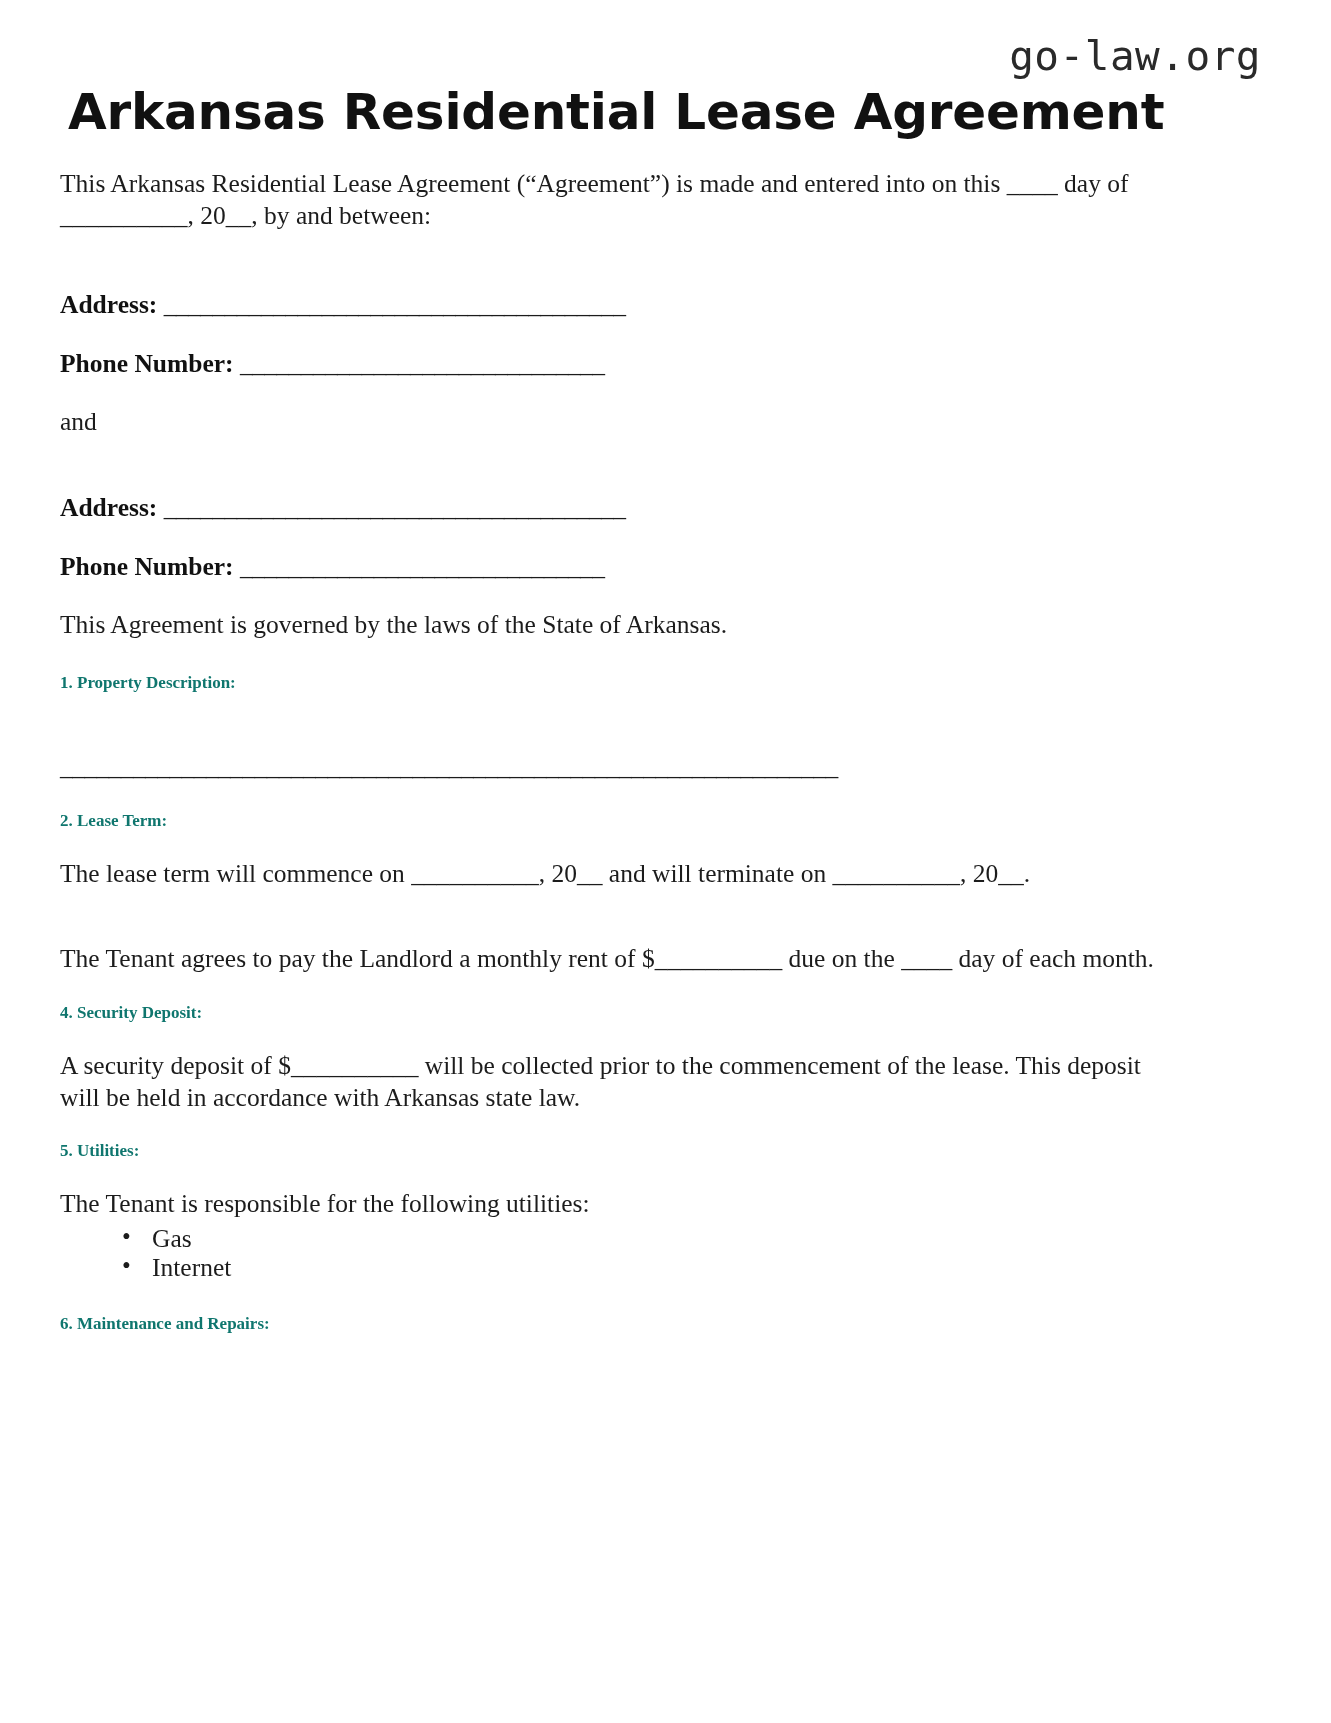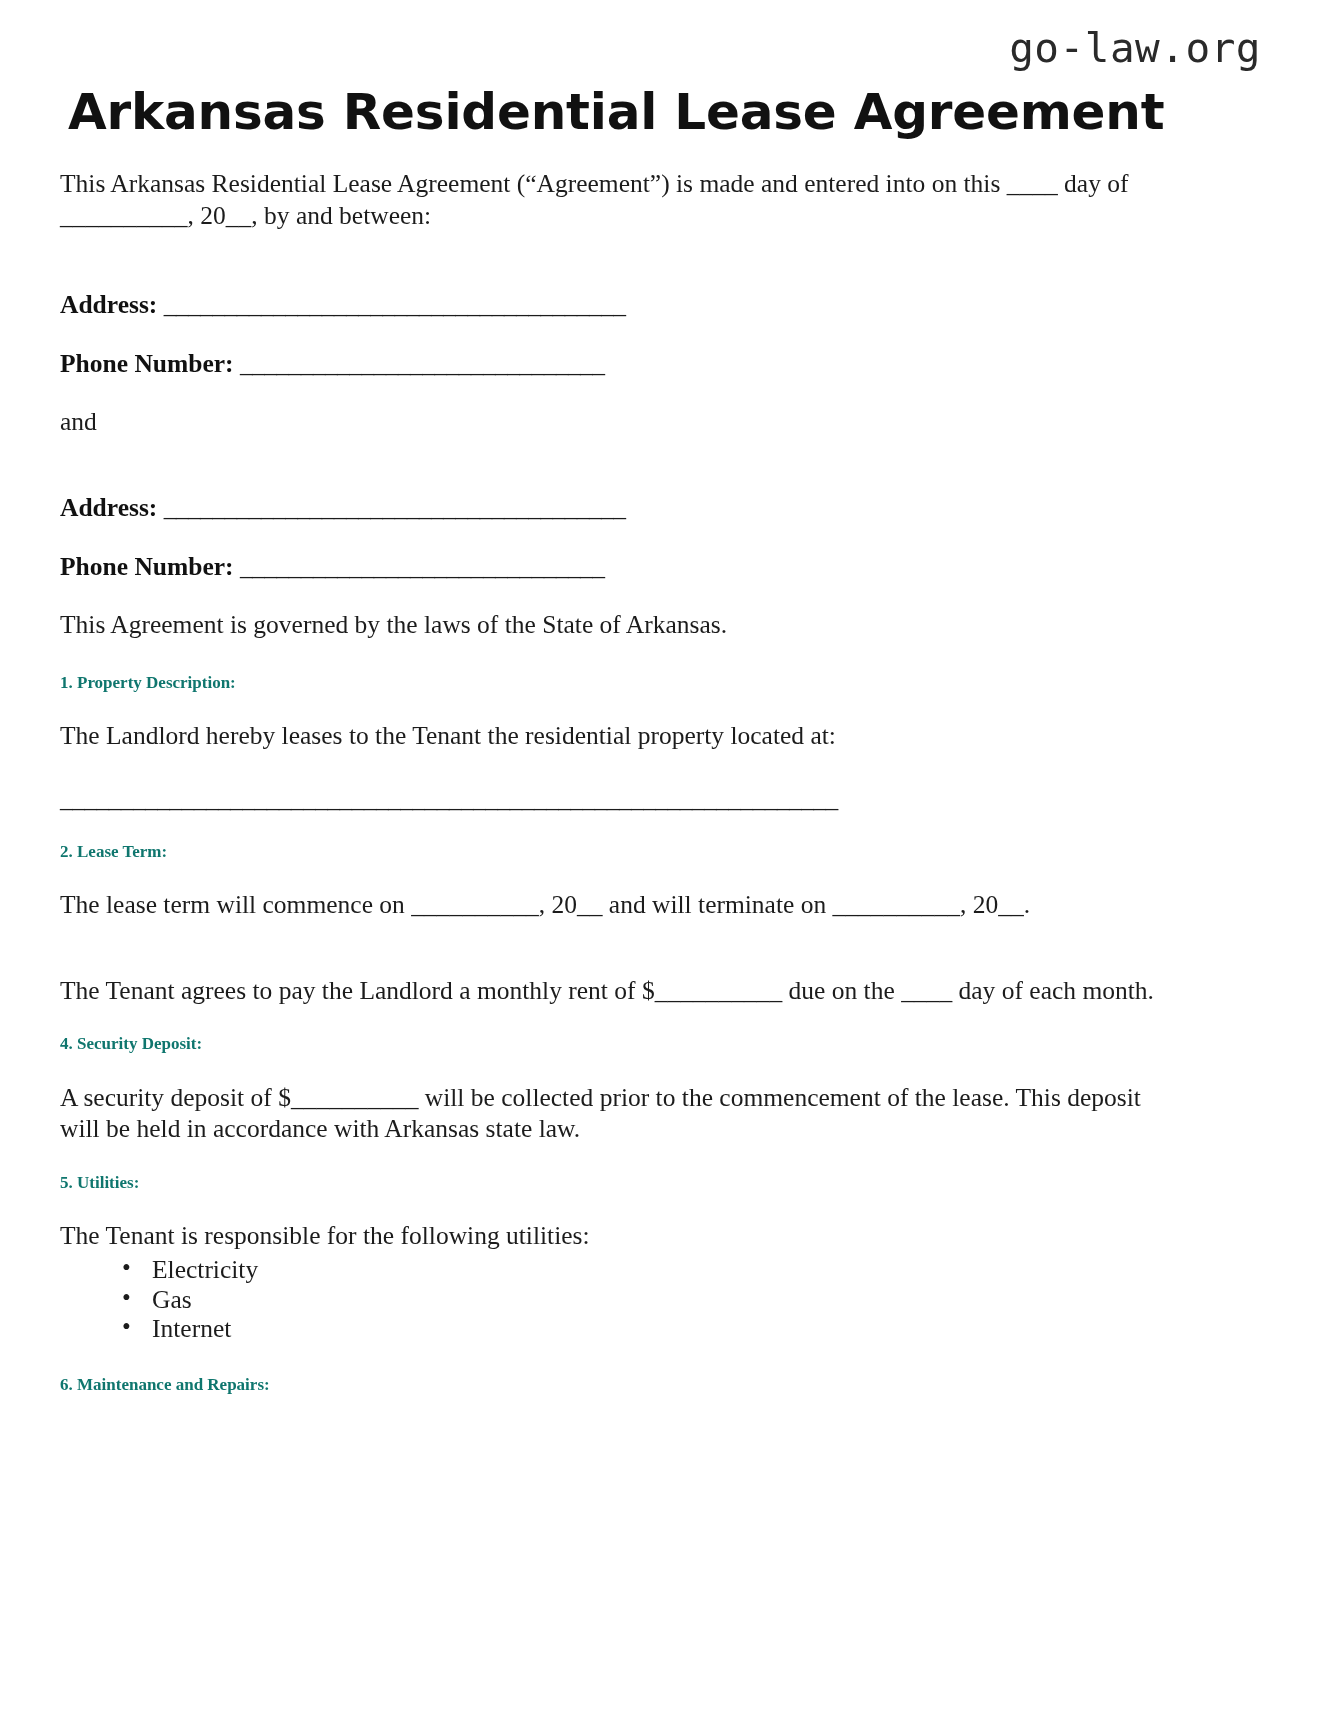--- a/index.html
+++ b/index.html
@@ -23,21 +23,21 @@
     height: 1723px;
     background: #ffffff;
     box-sizing: border-box;
     padding: 0 70px 0 68px;
   }
 
   
   .brand-row {
     position: absolute;
     right: 70px;
-    top: 28px;
+    top: 36px;
     line-height: 1;
   }
   .brand {
     font-family: "DejaVu Sans Mono", "Liberation Mono", monospace;
     font-size: 41px;
     letter-spacing: 0.5px;
     color: #2a2a2a;
     font-weight: 400;
     white-space: nowrap;
   }
@@ -181,21 +181,20 @@
     </div>
 
     <div class="spacer-md"></div>
 
     <p class="para">This Agreement is governed by the laws of the State of Arkansas.</p>
 
     <div class="spacer-lg"></div>
 
     <h3 class="section-head">1. Property Description:</h3>
     <div class="spacer-md"></div>
-    <p class="para">The Landlord hereby leases to the Tenant the residential property located at:</p>
     <div class="spacer-lg"></div>
     <div class="rule-line">________________________________________________________________</div>
 
     <div class="spacer-md"></div>
 
     <h3 class="section-head">2. Lease Term:</h3>
     <div class="spacer-md"></div>
     <p class="para">The lease term will commence on __________, 20__ and will terminate on __________, 20__.</p>
 
     <div class="spacer-md"></div>
@@ -208,21 +207,20 @@
     <h3 class="section-head">4. Security Deposit:</h3>
     <div class="spacer-md"></div>
     <p class="para">A security deposit of $__________ will be collected prior to the commencement of the lease. This deposit will be held in accordance with Arkansas state law.</p>
 
     <div class="spacer-md"></div>
 
     <h3 class="section-head">5. Utilities:</h3>
     <div class="spacer-md"></div>
     <p class="para">The Tenant is responsible for the following utilities:</p>
     <ul class="util-list">
-      <li>Electricity</li>
       <li>Gas</li>
       <li>Internet</li>
     </ul>
 
     <div class="spacer-lg"></div>
 
     <h3 class="section-head">6. Maintenance and Repairs:</h3>
 
   </div>
 </div>

